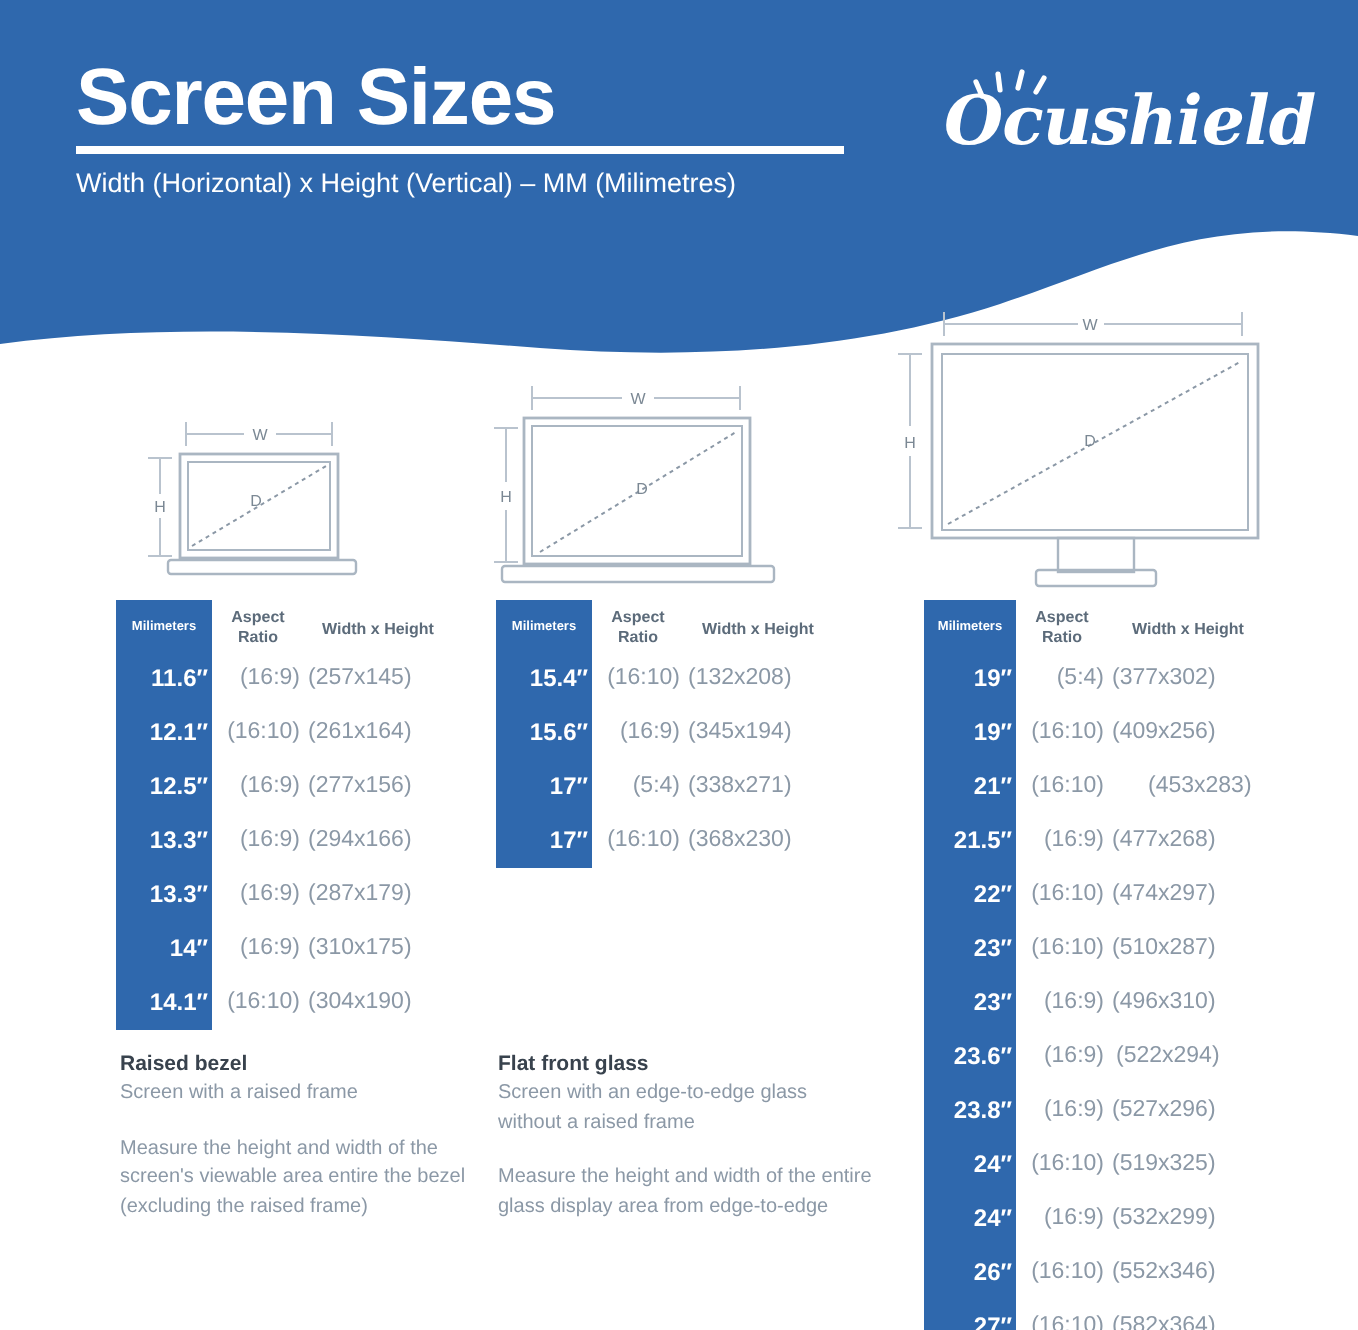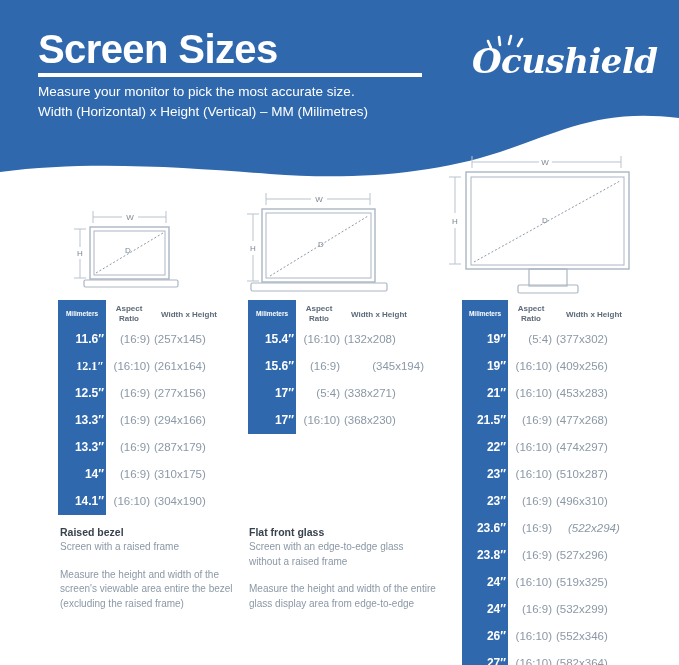--- a/index.html
+++ b/index.html
@@ -167,21 +167,20 @@
   <div id="header-band">
     <svg width="679" height="190" viewBox="0 0 679 190" xmlns="http://www.w3.org/2000/svg">
       <path id="header-wave" d="M0,0 L679,0 L679,118 C600,108 560,132 500,152 C430,175 350,180 270,174 C190,168 90,160 0,172 Z" fill="#2f68ad"></path>
     </svg>
   </div>
 
   <div id="header-content">
     <div id="page-title">Screen Sizes</div>
     <div id="title-rule"></div>
     <div id="subtitle">
-      <span>Measure your monitor to pick the most accurate size.</span>
       <span>Width (Horizontal) x Height (Vertical) – MM (Milimetres)</span>
     </div>
 
     <div id="brand-logo">
       <svg id="brand-rays" width="46" height="20" viewBox="0 0 46 20" xmlns="http://www.w3.org/2000/svg">
         <g stroke="#ffffff" stroke-width="2.6" stroke-linecap="round" fill="none">
           <line x1="5" y1="14" x2="2" y2="7"></line>
           <line x1="14" y1="11" x2="13" y2="3"></line>
           <line x1="23" y1="10" x2="25" y2="2"></line>
           <line x1="32" y1="12" x2="36" y2="5"></line>
@@ -282,21 +281,21 @@
       </div>
       <div class="th" style="left:88px; top:10px; width:86px;">Width x Height</div>
     </div>
     <div id="table-1-rows">
         <div class="trow">
           <div class="c-mm" style="left: 2px; width: 44px;">11.6″</div>
           <div class="c-ar" style="left: 46px; width: 46px;">(16:9)</div>
           <div class="c-wh" style="left: 96px; width: 80px;">(257x145)</div>
         </div>
         <div class="trow">
-          <div class="c-mm" style="left: 2px; width: 44px; font-family: Liberation Serif, serif;">12.1″</div>
+          <div class="c-mm" style="left: 2px; width: 44px;">12.1″</div>
           <div class="c-ar" style="left: 46px; width: 46px;">(16:10)</div>
           <div class="c-wh" style="left: 96px; width: 80px;">(261x164)</div>
         </div>
         <div class="trow">
           <div class="c-mm" style="left: 2px; width: 44px;">12.5″</div>
           <div class="c-ar" style="left: 46px; width: 46px;">(16:9)</div>
           <div class="c-wh" style="left: 96px; width: 80px;">(277x156)</div>
         </div>
         <div class="trow">
           <div class="c-mm" style="left: 2px; width: 44px;">13.3″</div>
@@ -333,21 +332,21 @@
     </div>
     <div id="table-2-rows">
         <div class="trow">
           <div class="c-mm" style="left: 2px; width: 44px;">15.4″</div>
           <div class="c-ar" style="left: 46px; width: 46px;">(16:10)</div>
           <div class="c-wh" style="left: 96px; width: 80px;">(132x208)</div>
         </div>
         <div class="trow">
           <div class="c-mm" style="left: 2px; width: 44px;">15.6″</div>
           <div class="c-ar" style="left: 46px; width: 46px;">(16:9)</div>
-          <div class="c-wh" style="left: 96px; width: 80px; text-align: right;">(345x194)</div>
+          <div class="c-wh" style="left: 96px; width: 80px;">(345x194)</div>
         </div>
         <div class="trow">
           <div class="c-mm" style="left: 2px; width: 44px;">17″</div>
           <div class="c-ar" style="left: 46px; width: 46px;">(5:4)</div>
           <div class="c-wh" style="left: 96px; width: 80px;">(338x271)</div>
         </div>
         <div class="trow">
           <div class="c-mm" style="left: 2px; width: 44px;">17″</div>
           <div class="c-ar" style="left: 46px; width: 46px;">(16:10)</div>
           <div class="c-wh" style="left: 96px; width: 80px;">(368x230)</div>
@@ -372,21 +371,21 @@
           <div class="c-wh" style="left: 94px; width: 86px;">(377x302)</div>
         </div>
         <div class="trow">
           <div class="c-mm" style="left: 2px; width: 42px;">19″</div>
           <div class="c-ar" style="left: 44px; width: 46px;">(16:10)</div>
           <div class="c-wh" style="left: 94px; width: 86px;">(409x256)</div>
         </div>
         <div class="trow">
           <div class="c-mm" style="left: 2px; width: 42px;">21″</div>
           <div class="c-ar" style="left: 44px; width: 46px;">(16:10)</div>
-          <div class="c-wh" style="left: 94px; width: 86px;">(453x283)</div>
+          <div class="c-wh" style="left: 112px; width: 86px;">(453x283)</div>
         </div>
         <div class="trow">
           <div class="c-mm" style="left: 2px; width: 42px;">21.5″</div>
           <div class="c-ar" style="left: 44px; width: 46px;">(16:9)</div>
           <div class="c-wh" style="left: 94px; width: 86px;">(477x268)</div>
         </div>
         <div class="trow">
           <div class="c-mm" style="left: 2px; width: 42px;">22″</div>
           <div class="c-ar" style="left: 44px; width: 46px;">(16:10)</div>
           <div class="c-wh" style="left: 94px; width: 86px;">(474x297)</div>
@@ -397,21 +396,21 @@
           <div class="c-wh" style="left: 94px; width: 86px;">(510x287)</div>
         </div>
         <div class="trow">
           <div class="c-mm" style="left: 2px; width: 42px;">23″</div>
           <div class="c-ar" style="left: 44px; width: 46px;">(16:9)</div>
           <div class="c-wh" style="left: 94px; width: 86px;">(496x310)</div>
         </div>
         <div class="trow">
           <div class="c-mm" style="left: 2px; width: 42px;">23.6″</div>
           <div class="c-ar" style="left: 44px; width: 46px;">(16:9)</div>
-          <div class="c-wh" style="left: 106px; width: 86px; font-style: italic;">(522x294)</div>
+          <div class="c-wh" style="left: 96px; width: 86px;">(522x294)</div>
         </div>
         <div class="trow">
           <div class="c-mm" style="left: 2px; width: 42px;">23.8″</div>
           <div class="c-ar" style="left: 44px; width: 46px;">(16:9)</div>
           <div class="c-wh" style="left: 94px; width: 86px;">(527x296)</div>
         </div>
         <div class="trow">
           <div class="c-mm" style="left: 2px; width: 42px;">24″</div>
           <div class="c-ar" style="left: 44px; width: 46px;">(16:10)</div>
           <div class="c-wh" style="left: 94px; width: 86px;">(519x325)</div>

